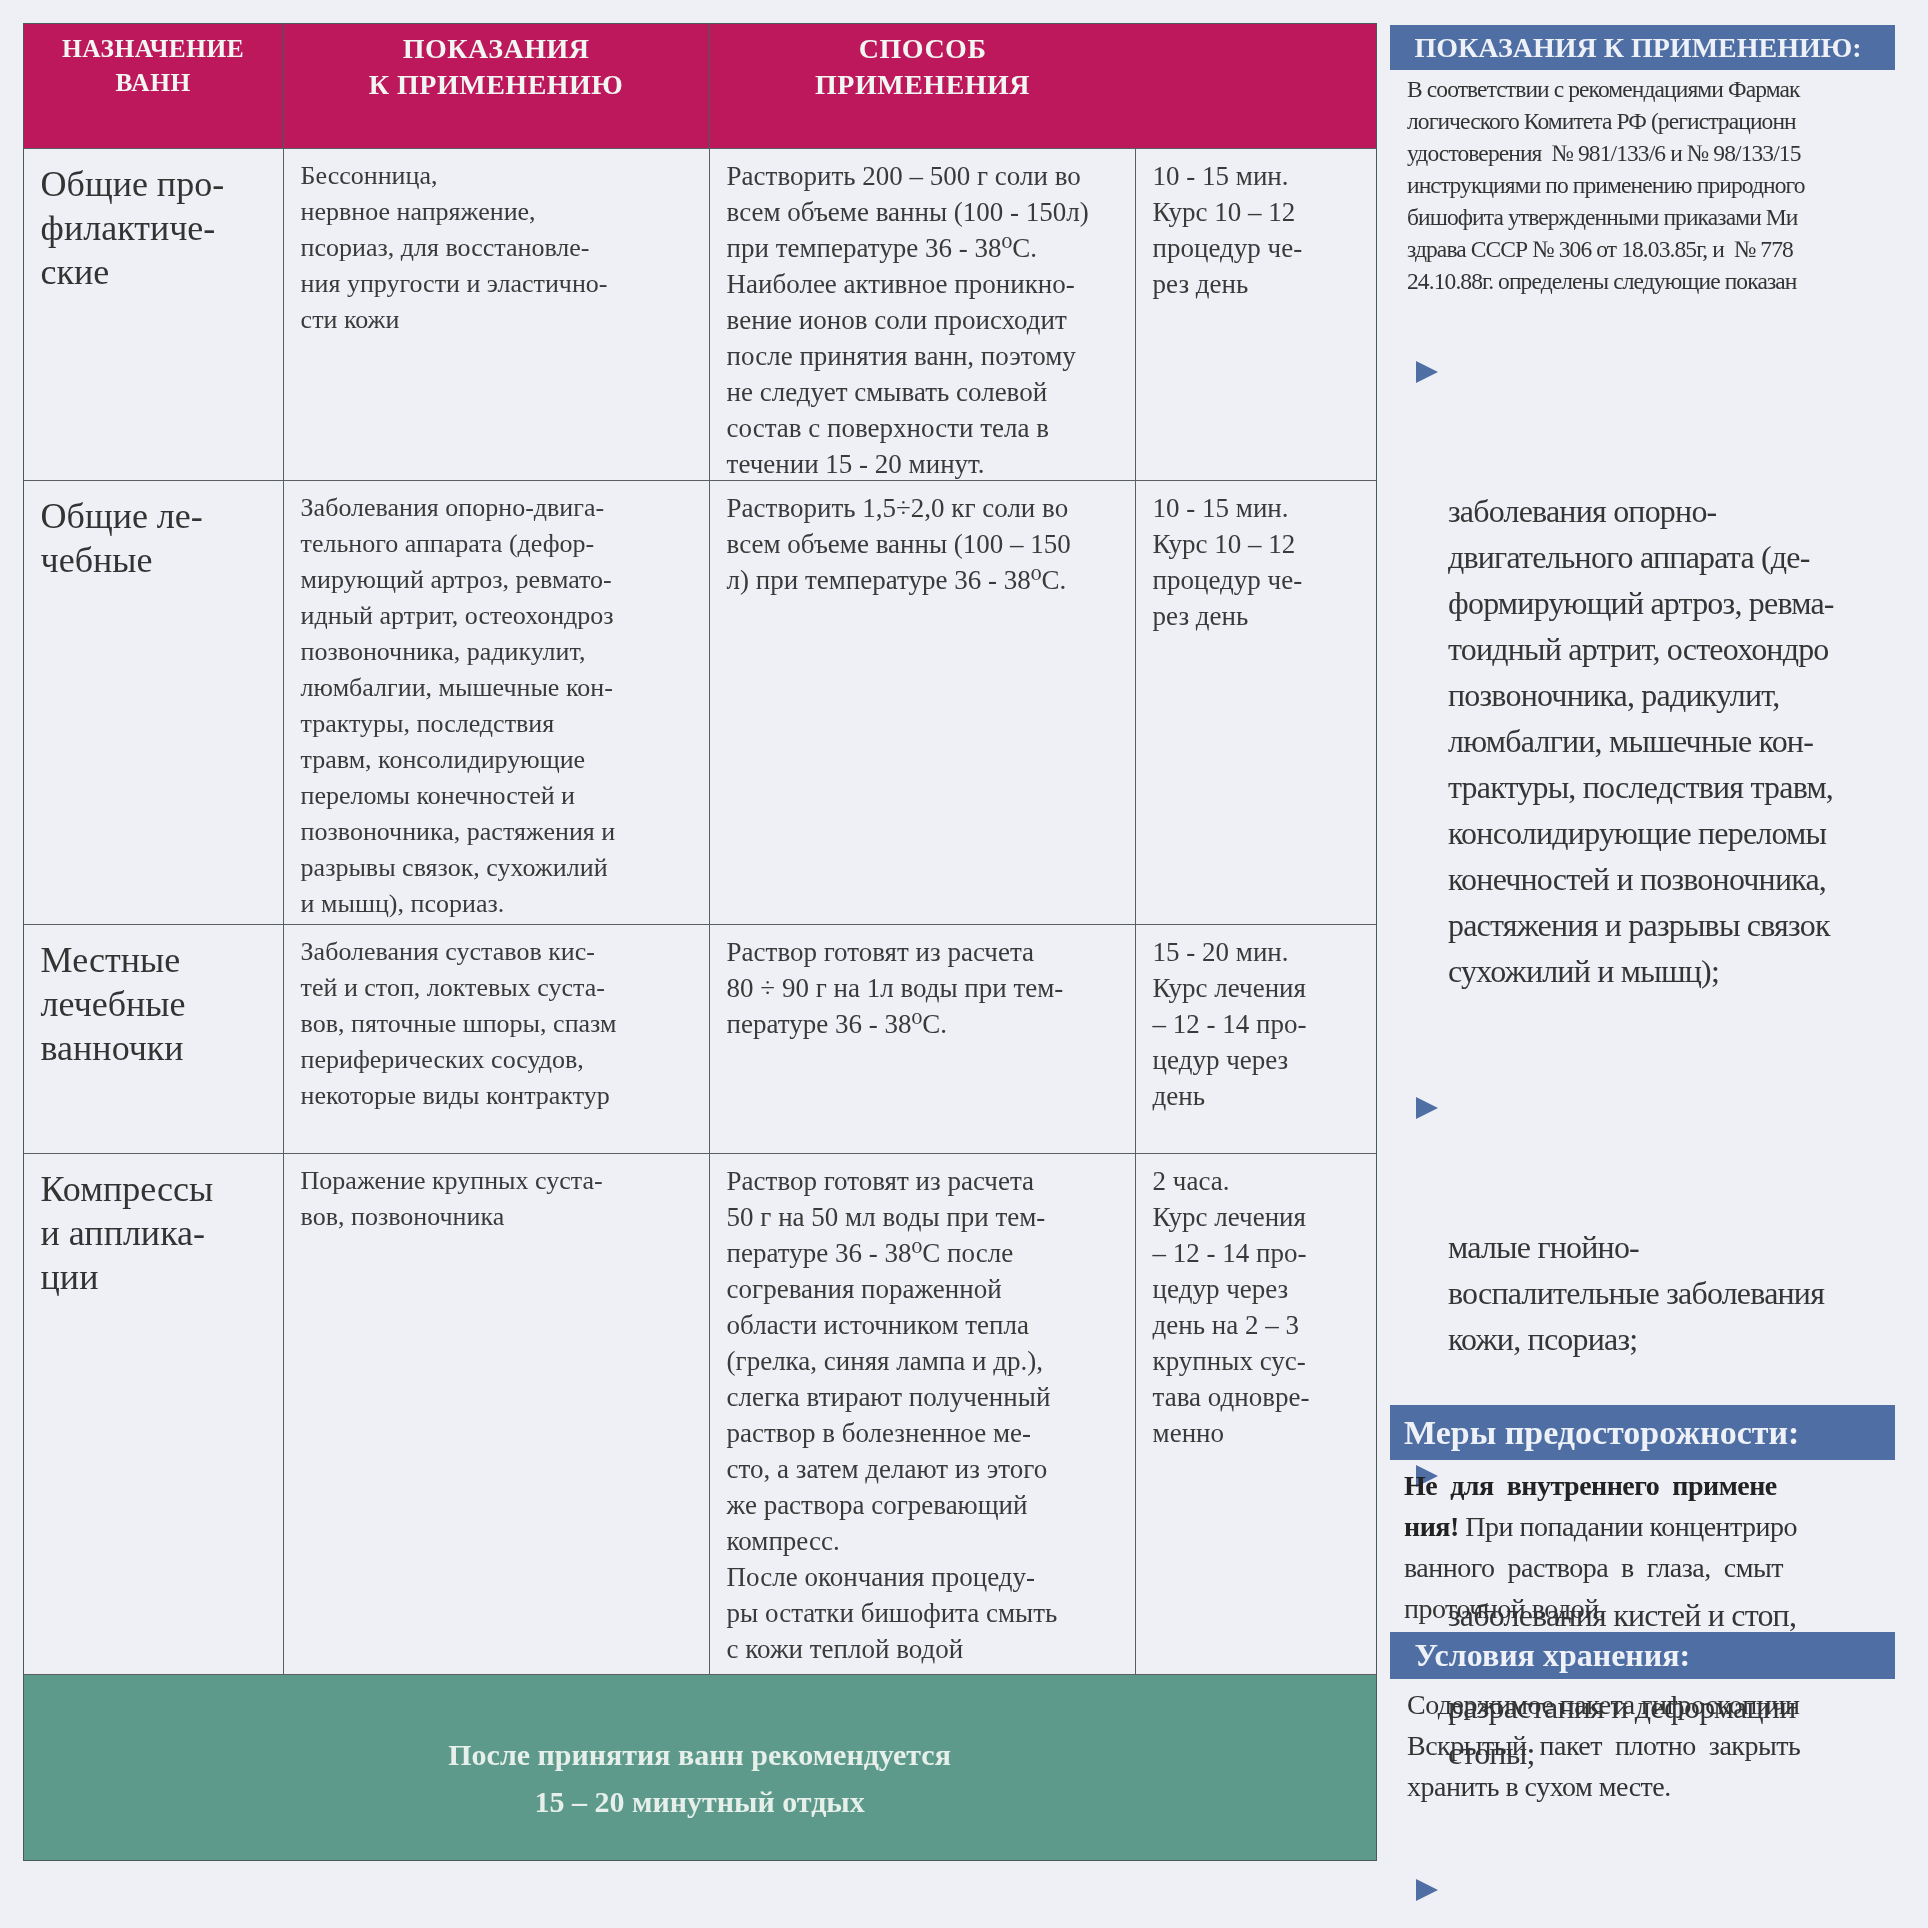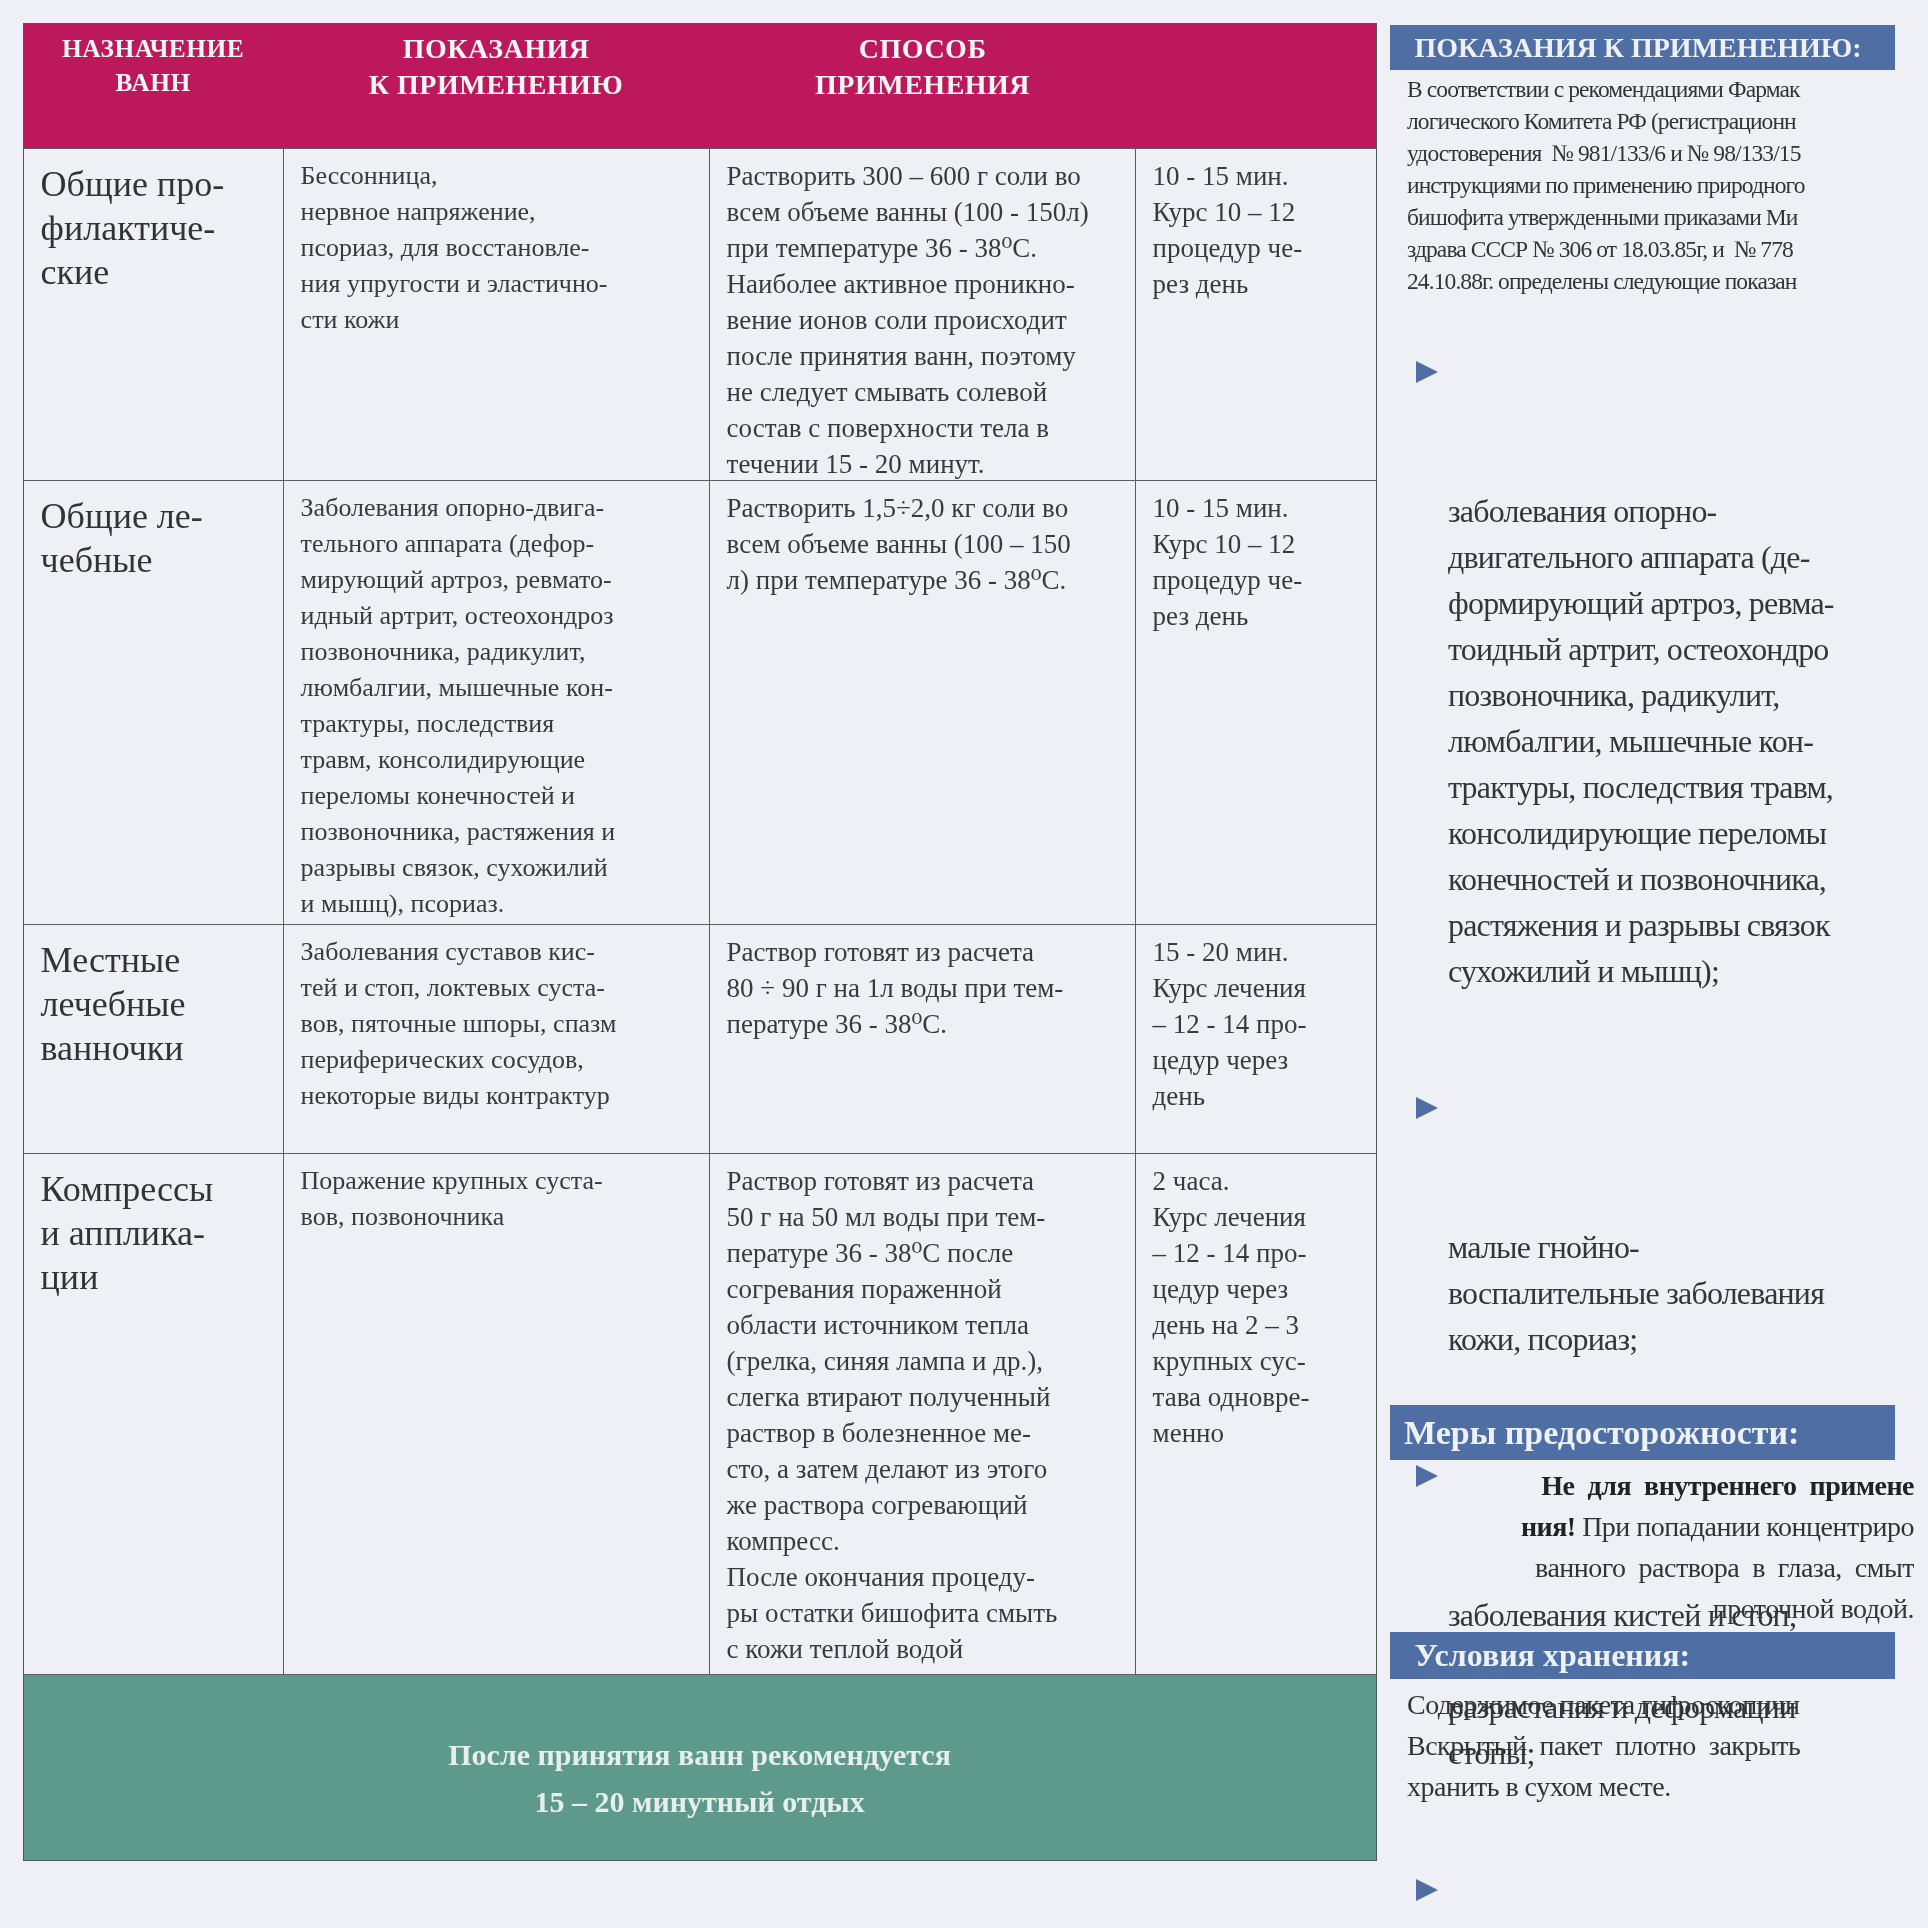--- a/index.html
+++ b/index.html
@@ -54,22 +54,22 @@
   .bullets { position: absolute; left: 26px; top: 350px; width: 490px; overflow: hidden; }
   .bullet { position: relative; font-size: 32px; line-height: 46px; white-space: pre; color: #353535; letter-spacing: -0.8px; }
   .bullet .tri {
     position: absolute; left: 0; top: 11.3px; width: 0; height: 0;
     border-top: 11.3px solid transparent; border-bottom: 11.3px solid transparent;
     border-left: 22.6px solid #4f6ea3;
   }
   .bullet .txt { display: block; padding-left: 32px; }
   .b1 { }
   .prec {
-    position: absolute; left: 34px; top: 1465px; width: 490px; overflow: hidden;
-    font-size: 28px; line-height: 41px; white-space: pre; color: #333; letter-spacing: -0.5px; text-align: right;
+    position: absolute; left: 14px; top: 1465px; width: 490px; overflow: hidden;
+    font-size: 28px; line-height: 41px; white-space: pre; color: #333; letter-spacing: -0.5px;
   }
   .prec b { color: #222; }
   .store {
     position: absolute; left: 17px; top: 1684px; width: 490px; overflow: hidden;
     font-size: 28px; line-height: 41px; white-space: pre; color: #333; letter-spacing: -0.5px;
   }
 </style>
 </head>
 <body>
 
@@ -85,21 +85,21 @@
 
   <div class="row body-row r1">
     <div class="cell c1">Общие про-
 филактиче-
 ские</div>
     <div class="cell c2">Бессонница,
 нервное напряжение,
 псориаз, для восстановле-
 ния упругости и эластично-
 сти кожи</div>
-    <div class="cell c3">Растворить 300 – 600 г соли во
+    <div class="cell c3">Растворить 200 – 500 г соли во
 всем объеме ванны (100 - 150л)
 при температуре 36 - 38⁰С.
 Наиболее активное проникно-
 вение ионов соли происходит
 после принятия ванн, поэтому
 не следует смывать солевой
 состав с поверхности тела в
 течении 15 - 20 минут.</div>
     <div class="cell c4">10 - 15 мин.
 Курс 10 – 12

